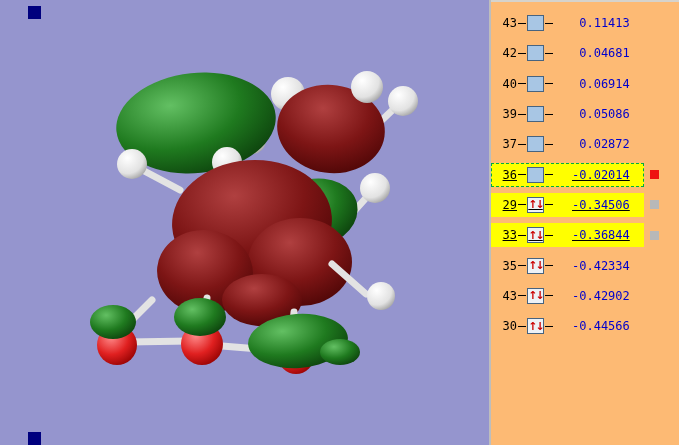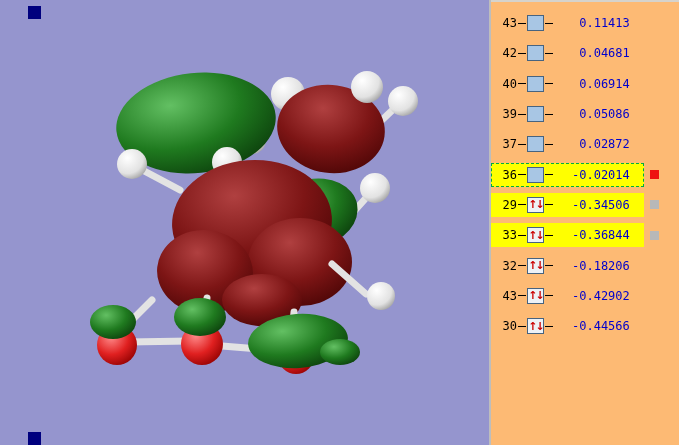--- a/index.html
+++ b/index.html
@@ -22,21 +22,21 @@
   
   .panel {
     position:absolute; left:491px; top:0; width:188px; height:445px;
     background:#fdba74; padding-top:6px; border-top:2px solid #d6d3cc;
   }
   .orbital-row { height:30.3px; display:flex; align-items:center; cursor:pointer; }
   .row-inner {
     display:flex; align-items:center; height:24px;
     padding:0 3px 0 6px; width:153px;
   }
-  .row-inner.highlighted { background:#ffff00; }
+  .row-inner.highlighted { background:#ffff00;text-decoration:underline; }
   .row-inner.selected { outline:1px dashed #00aa44; outline-offset:-1px; }
 
   .orb-num {
     width:20px; text-align:right;
     font:12px "DejaVu Sans Mono", monospace; color:#000000;
   }
   .tick { width:8px; height:1px; background:#000000; margin:0 1px; flex:none; }
   .orb-icon {
     width:17px; height:16px; flex:none;
     border:1px solid #47637f; background:#a8c6e4;
@@ -221,25 +221,25 @@
       <span class="orb-num">33</span>
       <span class="tick"></span>
       <span class="orb-icon occupied">↑↓</span>
       <span class="tick"></span>
       <span class="orb-energy">-0.36844</span>
     </div>
     <span class="marker" style="background: rgb(184, 184, 184); visibility: visible;"></span>
   </div>
       <div class="orbital-row">
     <div class="row-inner">
-      <span class="orb-num">32</span>
-      <span class="tick"></span>
-      <span class="orb-icon occupied">↑↓</span>
-      <span class="tick"></span>
-      <span class="orb-energy">-0.18206</span>
+      <span class="orb-num">35</span>
+      <span class="tick"></span>
+      <span class="orb-icon occupied">↑↓</span>
+      <span class="tick"></span>
+      <span class="orb-energy">-0.42334</span>
     </div>
     <span class="marker"></span>
   </div>
       <div class="orbital-row">
     <div class="row-inner">
       <span class="orb-num">43</span>
       <span class="tick"></span>
       <span class="orb-icon occupied">↑↓</span>
       <span class="tick"></span>
       <span class="orb-energy">-0.42902</span>

